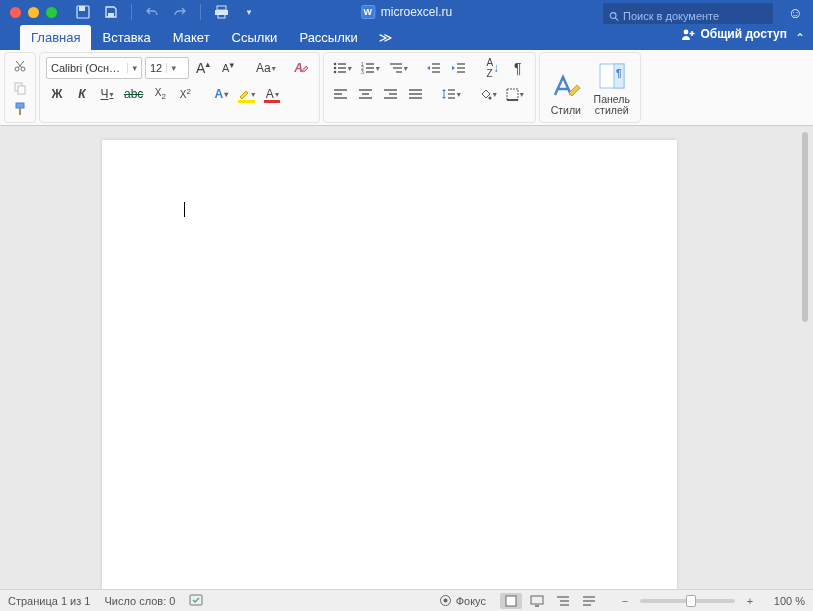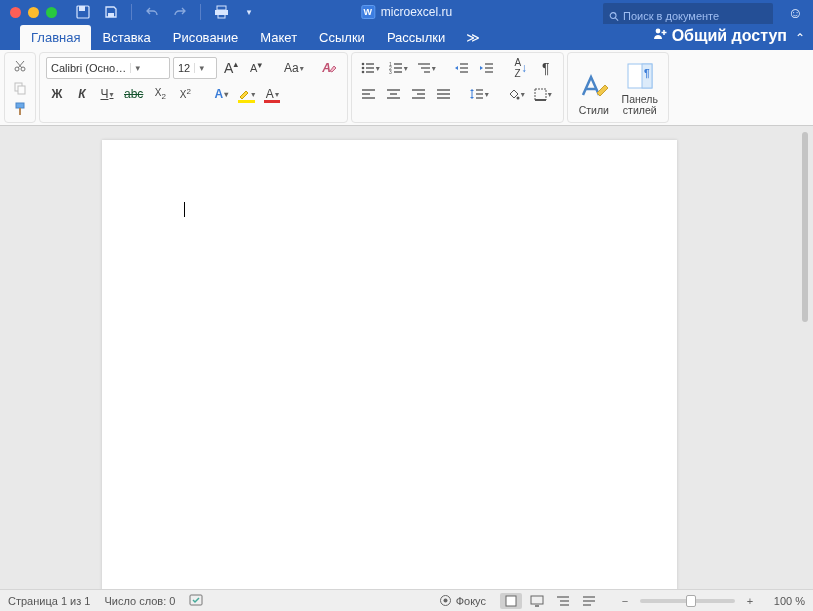--- a/index.html
+++ b/index.html
@@ -18,21 +18,21 @@
 .search { position:absolute; right:40px; top:3px; height:26px; width:170px; background:#244f96; border-radius:2px; display:flex; align-items:center; padding:12px 6px; gap:4px; color:#9fbef2; font-size:11px; }
 .search input { background:transparent; border:none; color:#cfe0ff; font-size:11px; width:100%; outline:none;}
 .search input::placeholder { color:#9fbef2; }
 .smiley { position:absolute; right:10px; color:#e9f1ff; font-size:15px; }
 
 
 .tabs-bar { height:26px; background:#2a60b8; display:flex; align-items:flex-end; padding-left:20px; color:#fff; font-size:13px; position:relative; }
 .tab { padding:5px 11px 5px; cursor:pointer; }
 .tab.active { background:#fafafa; color:#2a60b8; border-radius:3px 3px 0 0; font-weight:500; }
 .tabs-overflow { padding:5px 10px; cursor:pointer; }
-.share { position:absolute; right:26px; top:3px; display:flex; align-items:flex-start; gap:5px; font-size:16px; font-weight:600; }
+.share { position:absolute; right:26px; top:3px; display:flex; align-items:center; gap:5px; font-size:12px; font-weight:600; }
 .share .chev, .ribbon-collapse { position:absolute; right:8px; top:7px; color:#fff; font-size:12px;}
 .ribbon-collapse { cursor:pointer; }
 
 
 .ribbon { height:76px; background:#fafafa; border-bottom:1px solid #ccc; display:flex; padding:2px 4px; gap:3px; }
 .group { border:1px solid #e3e3e3; border-radius:4px; background:#fafafa; padding:3px 4px; display:flex; }
 .big-btn { display:flex; flex-direction:column; align-items:center; justify-content:flex-end; padding:2px 4px; font-size:10.5px; color:#444; cursor:pointer; text-align:center; line-height:1.1; }
 .big-btn .icon { height:36px; display:flex; align-items:center; justify-content:center; }
 .stack { display:flex; flex-direction:column; justify-content:space-around; gap:2px; }
 .row { display:flex; align-items:center; gap:3px; }
@@ -127,21 +127,20 @@
         <line x1="7" y1="7" x2="10" y2="10" stroke="#9fbef2" stroke-width="1.2"></line>
       </svg>
     <input placeholder="Поиск в документе" style="">
   </div>
   <div class="smiley">☺</div>
 </div>
 
 <div class="tabs-bar">
   <div class="tab active"><span>Главная</span></div>
   <div class="tab"><span>Вставка</span></div>
-  <div class="tab"><span>Рисование</span></div>
   <div class="tab"><span>Макет</span></div>
   <div class="tab"><span>Ссылки</span></div>
   <div class="tab"><span>Рассылки</span></div>
   <div class="tabs-overflow">≫</div>
   <div class="share">
     <svg width="14" height="13" viewBox="0 0 14 13">
         <circle cx="5" cy="4" r="2.4" fill="#fff"></circle>
         <path d="M1 12c0-2.5 2-4 4-4s4 1.5 4 4" fill="#fff"></path>
         <line x1="11" y1="3" x2="11" y2="8" stroke="#fff" stroke-width="1.5"></line>
         <line x1="8.5" y1="5.5" x2="13.5" y2="5.5" stroke="#fff" stroke-width="1.5"></line>
@@ -173,21 +172,21 @@
           <svg width="14" height="14" viewBox="0 0 14 14">
             <rect x="3" y="1" width="8" height="5" fill="#6aa9e9" stroke="#4a85c7"></rect>
             <rect x="6" y="6" width="2" height="7" fill="#b88a5a"></rect>
           </svg>
         </div>
     </div>
   </div>
 
   <div class="group" style="flex-direction:column;gap:4px;padding:4px 6px">
     <div class="row">
-      <div class="combo" style="width:124px">
+      <div class="combo" style="width:96px">
           <span class="val">Calibri (Осно…</span>
           <span class="caret">▾</span>
         </div>
       <div class="combo" style="width:44px">
           <span class="val">12</span>
           <span class="caret">▾</span>
         </div>
       <div class="btn">
           <span style="font-size:14px">A</span>
           <span style="font-size:9px;position:relative;top:-4px">▴</span>

